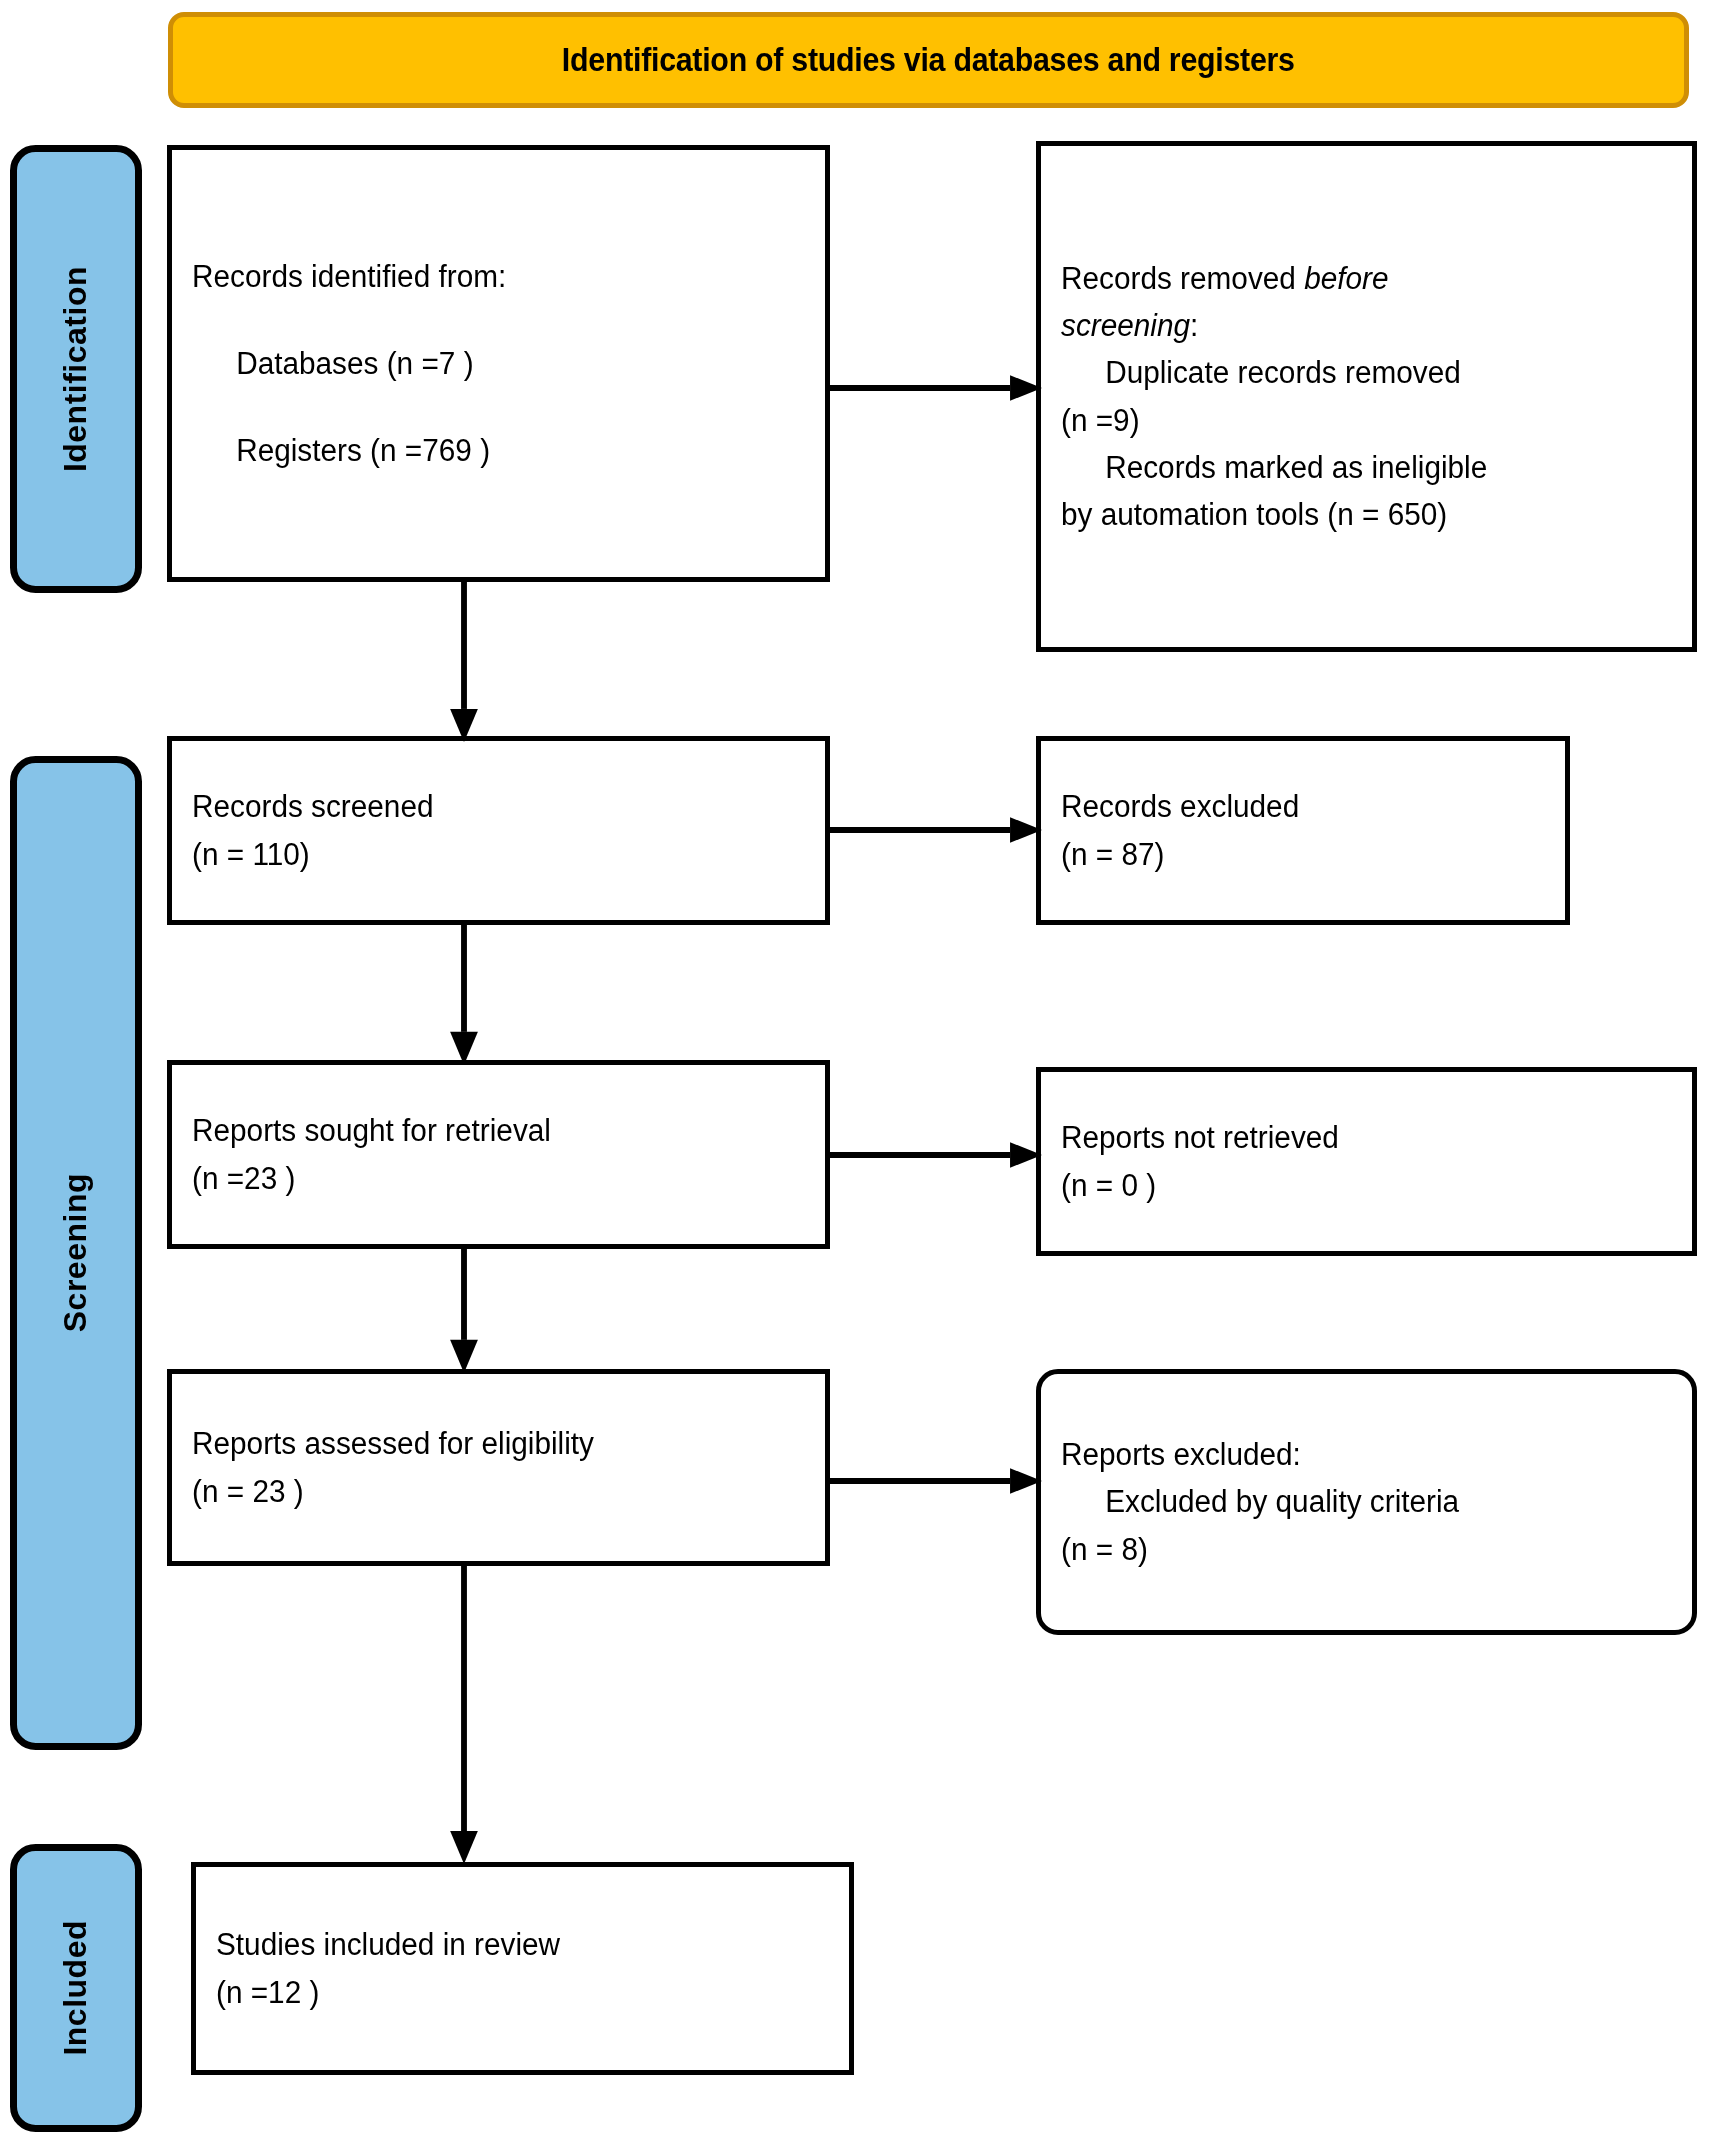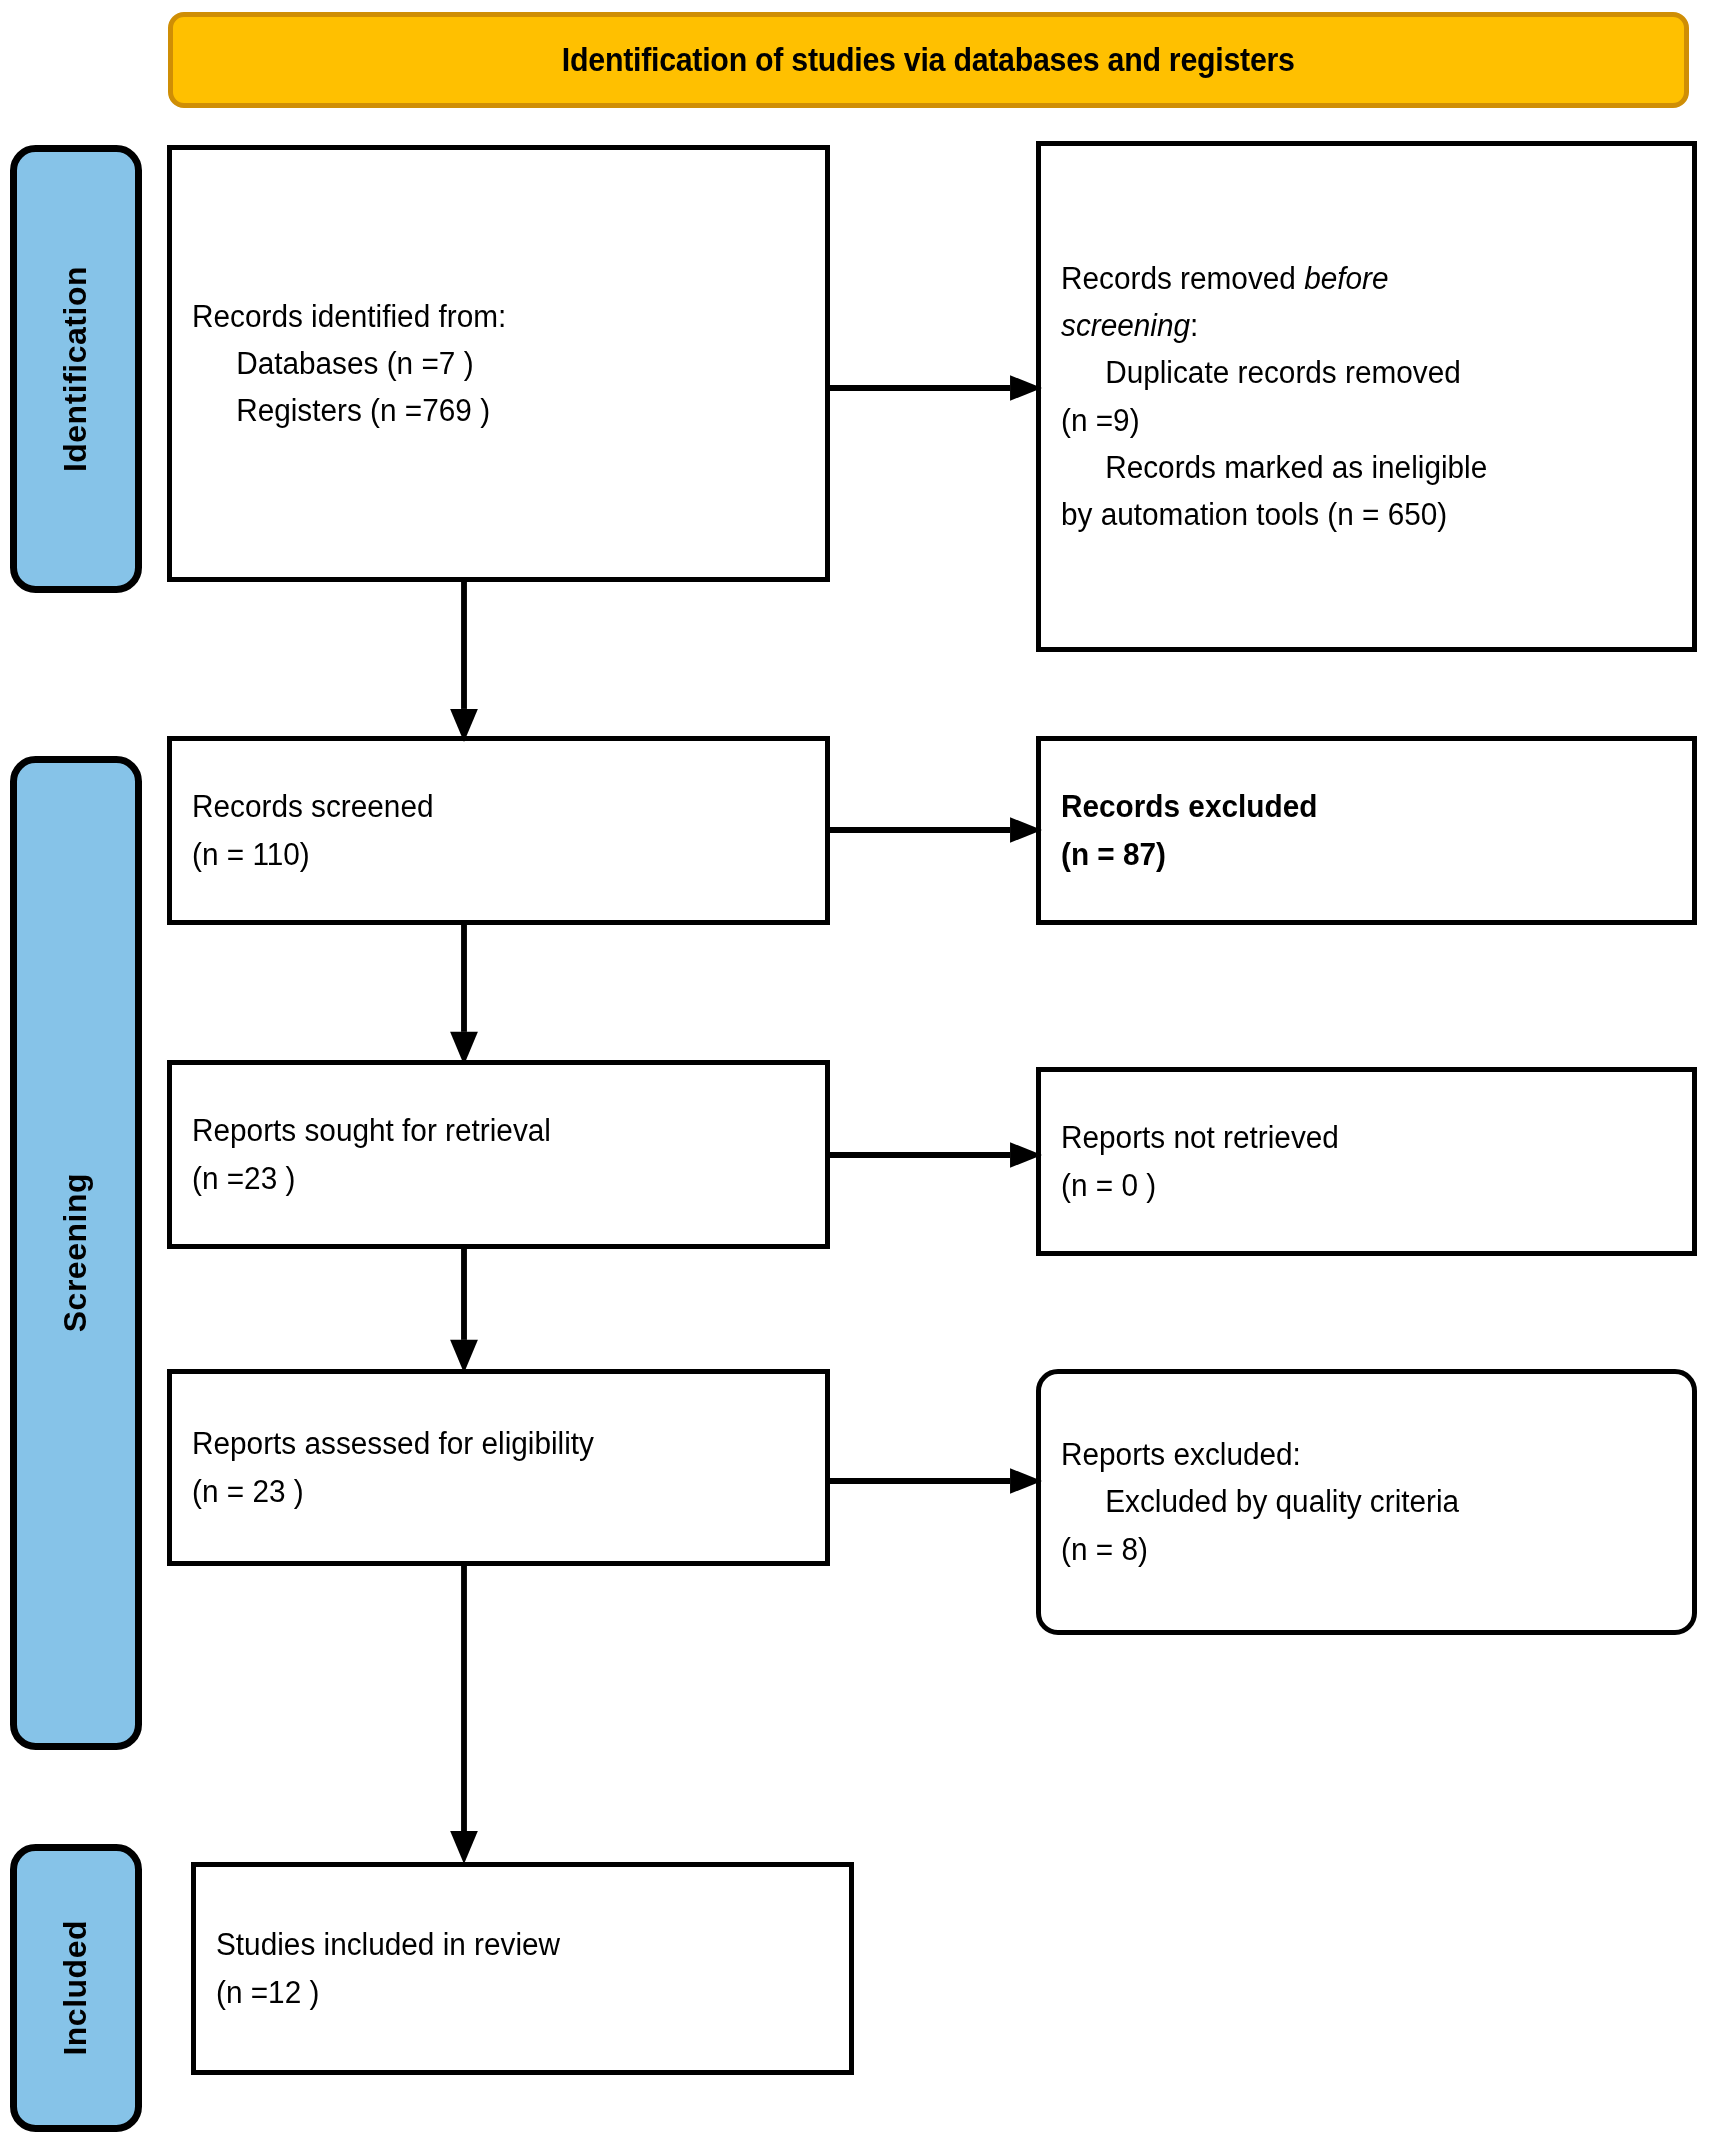--- a/index.html
+++ b/index.html
@@ -80,24 +80,24 @@
     font-size: 31px;
     color: #000000;
     line-height: 1.52;
     white-space: nowrap;
     transform: scaleX(0.96);
     transform-origin: left center;
   }
   .flow-line.indent { padding-left: 46px; }
   .flow-line .em { font-style: italic; }
 
-  #box-identified      { left: 167px;  top: 145px;  width: 663px; height: 437px; }
+  #box-identified      { left: 167px;  top: 145px;  width: 663px; height: 437px; gap: 40px; }
   #box-removed         { left: 1036px; top: 141px;  width: 661px; height: 511px; }
   #box-screened        { left: 167px;  top: 736px; width: 663px; height: 189px; }
-  #box-excluded        { left: 1036px; top: 736px; width: 661px; height: 189px; font-weight: bold; }
+  #box-excluded        { left: 1036px; top: 736px; width: 534px; height: 189px; }
   #box-sought          { left: 167px;  top: 1060px; width: 663px; height: 189px; }
   #box-notretrieved    { left: 1036px; top: 1067px; width: 661px; height: 189px; }
   #box-assessed        { left: 167px;  top: 1369px; width: 663px; height: 197px; }
   #box-reportsexcluded { left: 1036px; top: 1369px; width: 661px; height: 266px; border-radius: 22px; }
   #box-included        { left: 167px;  top: 1862px; width: 663px; height: 213px; margin-left: 24px; }
 
   
   .connector {
     position: absolute;
     pointer-events: none;

